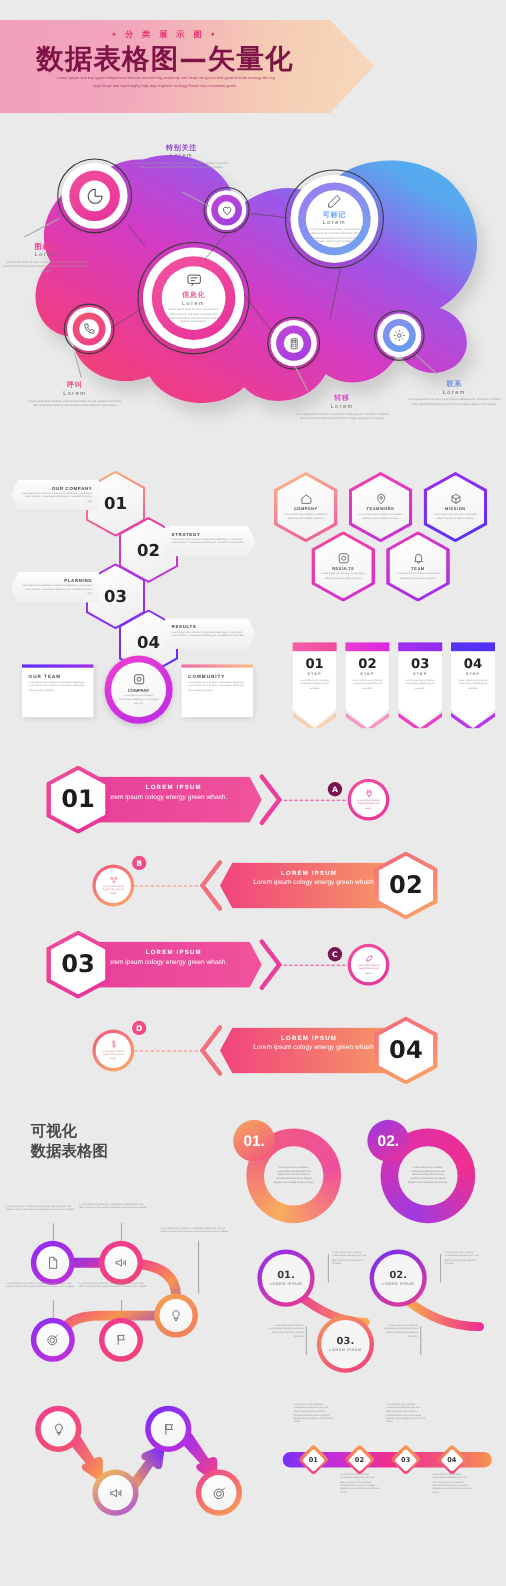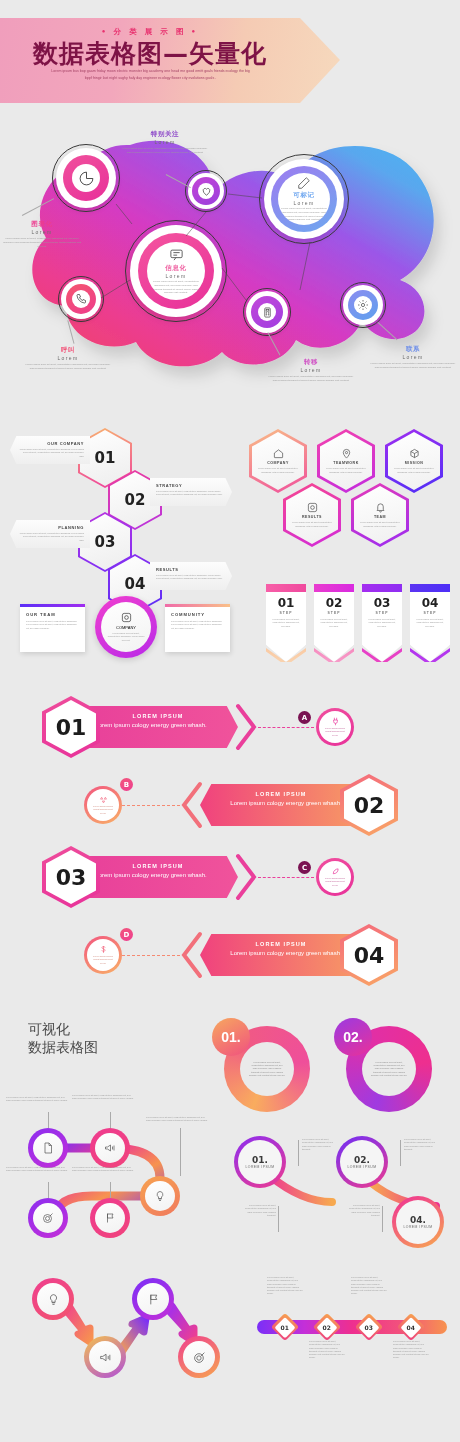--- a/index.html
+++ b/index.html
@@ -88,21 +88,21 @@
   .chev { position:absolute; }
   .minicirc { position:absolute; width:38px; height:38px; border-radius:50%;
     display:flex; flex-direction:column; align-items:center; justify-content:center; }
   .minicirc .inn { position:absolute; inset:3px; border-radius:50%; background:#fff;
     display:flex; flex-direction:column; align-items:center; justify-content:center; gap:1px; }
   .badge { position:absolute; width:13px; height:13px; border-radius:50%;
     display:flex; align-items:center; justify-content:center;
     color:#fff; font-size:7px; font-weight:bold; font-family:"DejaVu Sans", sans-serif; }
 
   
-  .vtitle { font-size:14px; font-weight:normal; color:#4a4a4a; line-height:1.32;
+  .vtitle { font-size:14px; font-weight:bold; color:#4a4a4a; line-height:1.32;
     font-family:"DejaVu Sans", sans-serif; }
   .donut { position:absolute; border-radius:50%; }
   .donut .hole { position:absolute; border-radius:50%; background:#eaeaea;
     display:flex; align-items:center; justify-content:center; }
   .numbub { position:absolute; border-radius:50%; display:flex;
     align-items:center; justify-content:center; color:#fff; font-weight:bold; }
 
   .iconring { position:absolute; border-radius:50%; display:flex;
     align-items:center; justify-content:center; }
   .iconring .c { position:absolute; border-radius:50%;
@@ -664,29 +664,29 @@
 
   <div class="numring" style="left:96px;top:26px;width:52px;height:52px;background:linear-gradient(150deg,#6f2ff7,#ee3b8f)">
     <div class="c" style="inset:4px">
       <div class="nn">02.</div>
       <div class="ll">LOREM IPSUM</div>
     </div>
   </div>
   <div class="leader" style="left:160px;top:30px;width:.6px;height:26px"></div>
   <div class="lorem-xxs" style="position:absolute;left:164px;top:28px;width:36px">Lorem ipsum dolor sit amet, consectetuer adipiscing elit, sed diam nonummy nibh euismod tincidunt.</div>
 
+  <div class="numring" style="left:48px;top:86px;width:52px;height:52px;background:linear-gradient(150deg,#f49b5c,#ee3b7f)">
+    <div class="c" style="inset:4px">
+      <div class="nn">03.</div>
+      <div class="ll">LOREM IPSUM</div>
+    </div>
+  </div>
   <div class="leader" style="left:38px;top:96px;width:.6px;height:26px"></div>
   <div class="lorem-xxs" style="position:absolute;left:0px;top:94px;width:36px;text-align:right">Lorem ipsum dolor sit amet, consectetuer adipiscing elit, sed diam nonummy nibh euismod tincidunt.</div>
 
-  <div class="numring" style="left:152px;top:86px;width:52px;height:52px;background:linear-gradient(150deg,#ef2f96,#f7a94f)">
-    <div class="c" style="inset:4px">
-      <div class="nn">04.</div>
-      <div class="ll">LOREM IPSUM</div>
-    </div>
-  </div>
   <div class="leader" style="left:142px;top:96px;width:.6px;height:26px"></div>
   <div class="lorem-xxs" style="position:absolute;left:104px;top:94px;width:36px;text-align:right">Lorem ipsum dolor sit amet, consectetuer adipiscing elit, sed diam nonummy nibh euismod tincidunt.</div>
 </div>
 
 <div style="position:absolute;left:20px;top:1270px;width:230px;height:140px">
   <svg width="230" height="140" style="position:absolute;left:0;top:0">
     <defs>
       <linearGradient id="gz1" x1="0" y1="0" x2="1" y2="1">
           <stop offset="0" stop-color="#ef3f8f"></stop>
           <stop offset="1" stop-color="#f7934f"></stop>

